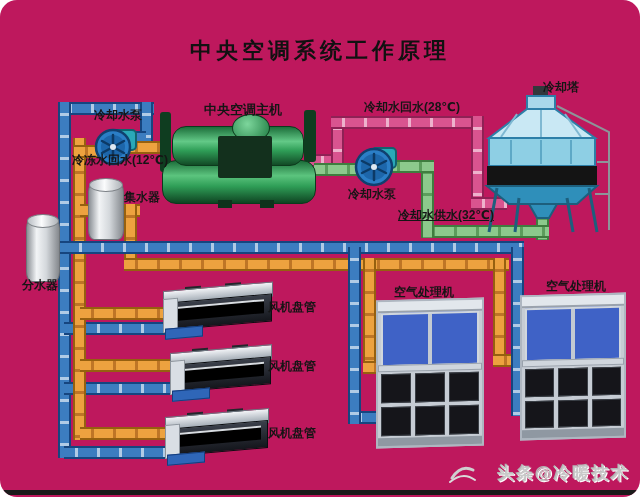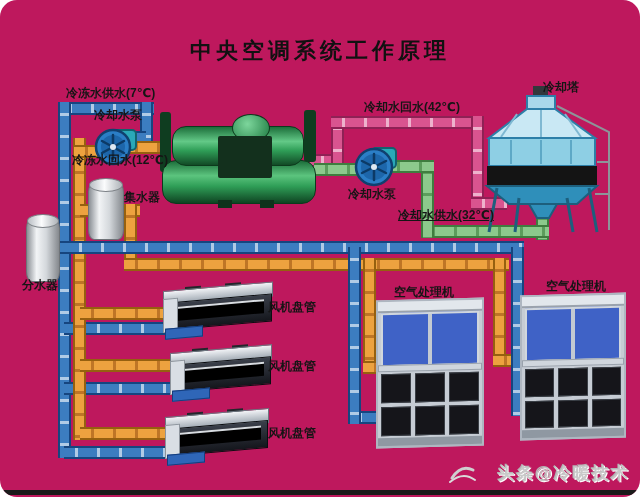--- a/index.html
+++ b/index.html
@@ -248,24 +248,24 @@
       <div class="cell"></div>
         <div class="cell"></div>
         <div class="cell"></div>
       <div class="cell"></div>
         <div class="cell"></div>
         <div class="cell"></div>
     </div>
     <div class="base"></div>
   </div>
 
-  <div class="lbl" style="left:66px;top:85px;">冷冻水供水(7℃)</div>
   <div class="lbl" style="left:94px;top:107px;">冷却水泵</div>
   <div class="lbl" style="left:72px;top:152px;">冷冻水回水(12℃)</div>
-  <div class="lbl" style="left:364px;top:99px;">冷却水回水(42℃)</div>
+  <div class="lbl" style="left:204px;top:101px;font-size:13px;">中央空调主机</div>
+  <div class="lbl" style="left:364px;top:99px;">冷却水回水(28℃)</div>
   <div class="lbl" style="left:543px;top:79px;">冷却塔</div>
   <div class="lbl" style="left:348px;top:186px;">冷却水泵</div>
   <div class="lbl" style="left:398px;top:207px;text-decoration:underline;">冷却水供水(32℃)</div>
   <div class="lbl" style="left:124px;top:189px;">集水器</div>
   <div class="lbl" style="left:22px;top:277px;">分水器</div>
   <div class="lbl" style="left:268px;top:299px;">风机盘管</div>
   <div class="lbl" style="left:268px;top:358px;">风机盘管</div>
   <div class="lbl" style="left:268px;top:425px;">风机盘管</div>
   <div class="lbl" style="left:394px;top:284px;">空气处理机</div>
   <div class="lbl" style="left:546px;top:278px;">空气处理机</div>

